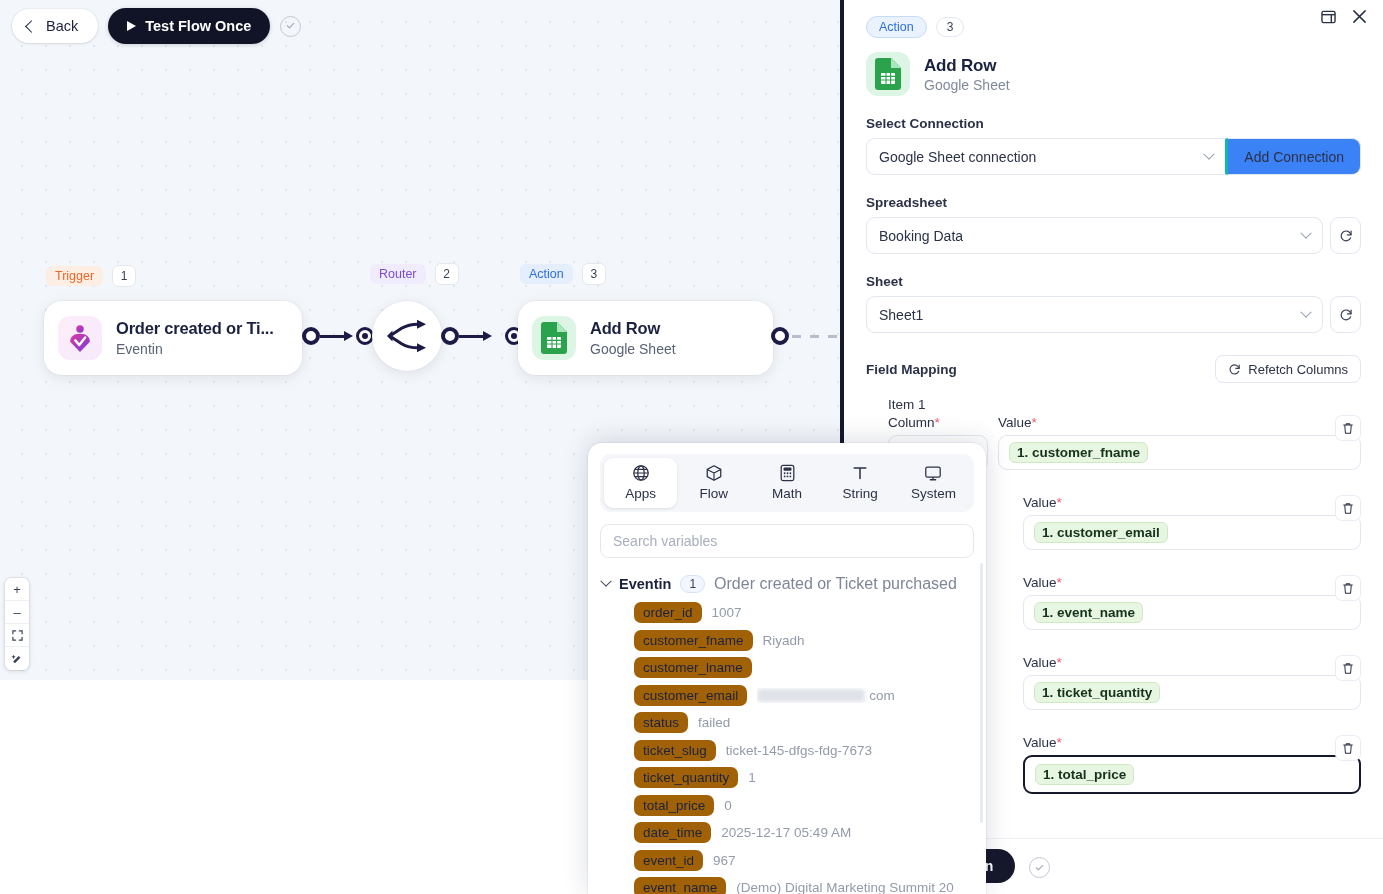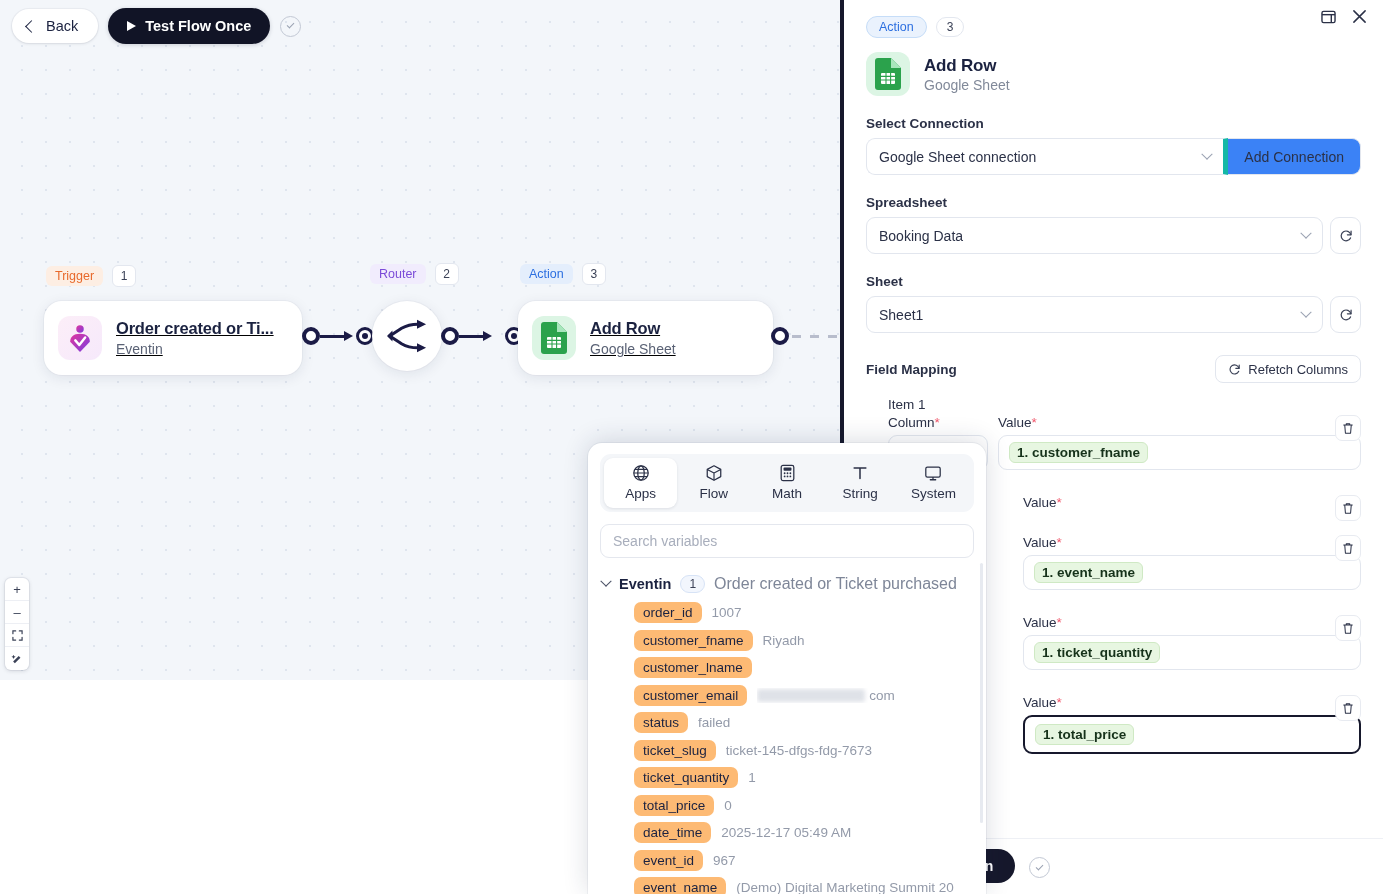--- a/index.html
+++ b/index.html
@@ -58,21 +58,20 @@
   .tag-num {
     width: 24px; height: 22px; border-radius: 6px; background: #fff; border: 1px solid #e3e7ef;
     font-size: 12px; color: #3a4156; display: flex; align-items: center; justify-content: center;
   }
 
   .card {
     position: absolute; display: flex; align-items: center; gap: 14px;
     background: #fff; border-radius: 18px; padding: 14px 22px 14px 14px;
     box-shadow: 0 3px 14px rgba(25,35,70,.09), 0 0 0 1px rgba(25,35,70,.03);
     height: 74px;
-    text-decoration: underline;
   }
   .card-ico { width: 44px; height: 44px; border-radius: 12px; display: flex; align-items: center; justify-content: center; flex: none; }
   .ico-eventin { background: linear-gradient(135deg,#fceef8,#f6e9fb); }
   .ico-gsheet { background: #dcf5e4; }
   .card-title { font-size: 16.5px; font-weight: 700; color: #1b2240; line-height: 1.25; letter-spacing: -.2px; white-space: nowrap; }
   .card-sub { font-size: 14px; color: #5a6275; line-height: 1.3; margin-top: 1px; }
 
   .router-circle {
     position: absolute; width: 70px; height: 70px; border-radius: 50%; background: #fff;
     box-shadow: 0 3px 14px rgba(25,35,70,.09), 0 0 0 1px rgba(25,35,70,.03);
@@ -115,21 +114,21 @@
   .panel-title { font-size: 17px; font-weight: 700; color: #1b2240; letter-spacing: -.2px; }
   .panel-sub { font-size: 14px; color: #818999; margin-top: 1px; }
 
   .field-label { font-size: 13.5px; font-weight: 600; color: #2b3147; margin: 20px 0 7px 0; }
   .inp-row { display: flex; align-items: stretch; gap: 0; }
   .select-box {
     flex: 1; height: 37px; border: 1px solid #e2e6ee; border-radius: 9px;
     display: flex; align-items: center; justify-content: space-between;
     padding: 0 12px; font-size: 14px; color: #2b3147; background: #fff; cursor: pointer;
   }
-  .select-box.left-join { border-top-right-radius: 0; border-bottom-right-radius: 0; border-right: 5px solid #14b8a6; }
+  .select-box.left-join { border-top-right-radius: 0; border-bottom-right-radius: 0; border-right: 3px solid #14b8a6; }
   .btn-attach {
     height: 37px; border: 1px solid #e2e6ee; border-left: none; border-radius: 0 9px 9px 0;
     padding: 0 16px; display: flex; align-items: center; font-size: 14px; color: #2b3147; background: #3b82f6; cursor: pointer;
     font-family: "Liberation Sans", sans-serif;
   }
   .chev-d { width: 8px; height: 8px; border-right: 1.6px solid #9aa2b2; border-bottom: 1.6px solid #9aa2b2; transform: rotate(45deg) translate(-2px,-2px); }
   .refresh-btn {
     width: 31px; height: 37px; margin-left: 7px; border: 1px solid #e2e6ee; border-radius: 9px;
     background: #fff; display: flex; align-items: center; justify-content: center; cursor: pointer; flex: none;
   }
@@ -194,21 +193,21 @@
     margin: 12px 12px 0 12px; height: 34px; border: 1px solid #e4e7ee; border-radius: 9px;
     display: flex; align-items: center; padding: 0 12px; font-size: 14px; color: #a8aebc; cursor: text;
   }
   .vp-group { margin: 17px 0 0 0; display: flex; align-items: center; gap: 9px; padding: 0 14px; }
   .vp-chev { width: 8px; height: 8px; border-right: 1.7px solid #4a5165; border-bottom: 1.7px solid #4a5165; transform: rotate(45deg) translate(-2px,-2px); cursor: pointer;}
   .vp-gname { font-size: 14.5px; font-weight: 700; color: #1b2240; }
   .vp-gnum { font-size: 12px; color: #3a4156; background: #f2f6fd; border: 1px solid #d7e3f6; border-radius: 999px; padding: 1px 8px; }
   .vp-gdesc { font-size: 16px; color: #7e8698; }
   .vp-list { margin-top: 6px; padding: 0 14px 0 46px; }
   .vp-row { display: flex; align-items: center; gap: 10px; height: 27.5px; cursor: pointer; }
-  .vp-key { background: #fdba74; border-radius: 7px; padding: 3px 9px; font-size: 13.5px; color: #1b2240; white-space: nowrap; }
+  .vp-key { background: #a16207; border-radius: 7px; padding: 3px 9px; font-size: 13.5px; color: #1b2240; white-space: nowrap; }
   .vp-val { font-size: 13.5px; color: #939aa9; white-space: nowrap; overflow: hidden; }
   .vp-val.redacted { position: relative; }
   .vp-val.redacted .blur { display: inline-block; background: #dfe2e8; border-radius: 3px; width: 108px; height: 13px; vertical-align: -2px; margin-right: 4px; filter: blur(2px); }
   .vp-scroll { position: absolute; right: 3px; top: 120px; width: 3px; height: 260px; background: #e7eaf0; border-radius: 2px; }
 </style>
 </head>
 <body>
 
 <div id="root">
 
@@ -437,20 +436,23 @@
       </div>
 
       <div class="map-item" style="margin-top:16px;">
         <div class="trash-btn">
           <svg width="12" height="13" viewBox="0 0 14 15">
               <path d="M2 3.5 H12 M5 3.5 V2 H9 V3.5 M3.2 3.5 L4 13 H10 L10.8 3.5" stroke="#2b3147" stroke-width="1.2" fill="none" stroke-linecap="round" stroke-linejoin="round"></path>
             </svg>
         </div>
         <div style="margin-left:135px; margin-top:25px;">
           <div class="sublabel"><span>Value</span><span class="req">*</span></div>
+          <div class="val-box">
+            <span class="chip">1. customer_email</span>
+          </div>
         </div>
       </div>
 
       <div class="map-item" style="margin-top:16px;">
         <div class="trash-btn">
           <svg width="12" height="13" viewBox="0 0 14 15">
               <path d="M2 3.5 H12 M5 3.5 V2 H9 V3.5 M3.2 3.5 L4 13 H10 L10.8 3.5" stroke="#2b3147" stroke-width="1.2" fill="none" stroke-linecap="round" stroke-linejoin="round"></path>
             </svg>
         </div>
         <div style="margin-left:135px; margin-top:25px;">

